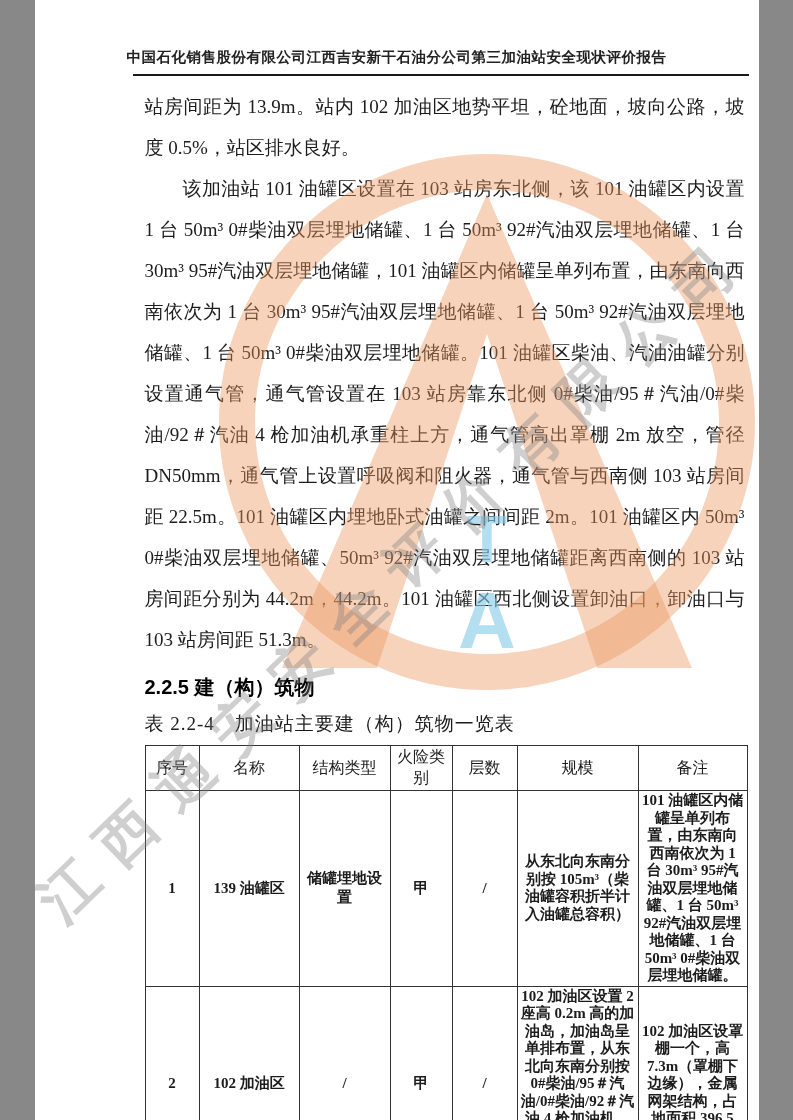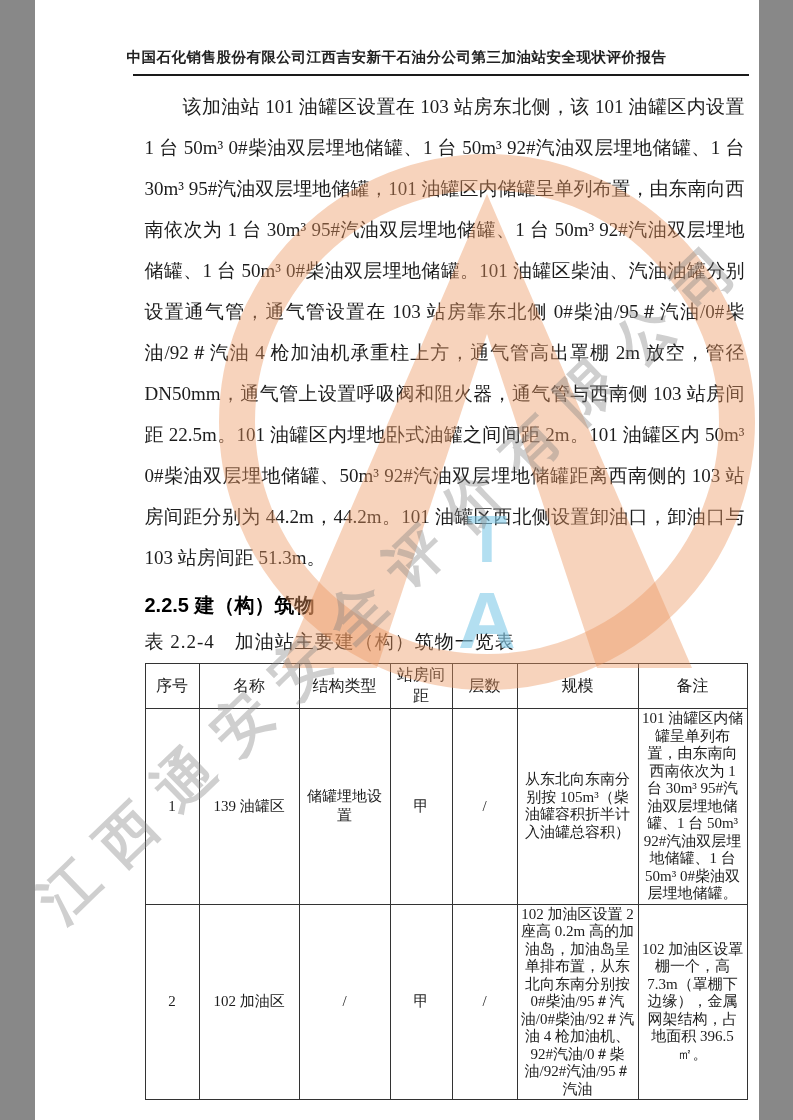--- a/index.html
+++ b/index.html
@@ -62,21 +62,21 @@
     border:1px solid #333;
     padding:1px 2px;
     text-align:center;
     vertical-align:middle;
     font-weight:normal;
   }
   table.buildings th{
     font-size:16px;
     height:27px;
   }
-  table.buildings td{font-size:15px;}
+  table.buildings td{font-size:15px;font-weight:bold;}
   td.longtext{
     font-size:14px;
     line-height:17.5px;
     padding:2px 3px;
   }
   tr.row-1 td{height:146px;}
   tr.row-2 td{height:178px;}
   
   .wm-layer{
     position:absolute;
@@ -110,41 +110,42 @@
 </style>
 </head>
 <body>
 
 <div class="sheet">
 
   <div class="doc-header">中国石化销售股份有限公司江西吉安新干石油分公司第三加油站安全现状评价报告</div>
   <div class="header-rule"></div>
 
   <div class="content">
+    <p>站房间距为 13.9m。站内 102 加油区地势平坦，砼地面，坡向公路，坡度 0.5%，站区排水良好。</p>
     <p class="indent">该加油站 101 油罐区设置在 103 站房东北侧，该 101 油罐区内设置 1 台 50m³ 0#柴油双层埋地储罐、1 台 50m³ 92#汽油双层埋地储罐、1 台 30m³ 95#汽油双层埋地储罐，101 油罐区内储罐呈单列布置，由东南向西南依次为 1 台 30m³ 95#汽油双层埋地储罐、1 台 50m³ 92#汽油双层埋地储罐、1 台 50m³ 0#柴油双层埋地储罐。101 油罐区柴油、汽油油罐分别设置通气管，通气管设置在 103 站房靠东北侧 0#柴油/95＃汽油/0#柴油/92＃汽油 4 枪加油机承重柱上方，通气管高出罩棚 2m 放空，管径 DN50mm，通气管上设置呼吸阀和阻火器，通气管与西南侧 103 站房间距 22.5m。101 油罐区内埋地卧式油罐之间间距 2m。101 油罐区内 50m³ 0#柴油双层埋地储罐、50m³ 92#汽油双层埋地储罐距离西南侧的 103 站房间距分别为 44.2m，44.2m。101 油罐区西北侧设置卸油口，卸油口与 103 站房间距 51.3m。</p>
 
     <div class="section-heading">2.2.5 建（构）筑物</div>
     <div class="table-caption">表 2.2-4　加油站主要建（构）筑物一览表</div>
 
     <table class="buildings">
       <colgroup>
         <col style="width:54px">
           <col style="width:100px">
           <col style="width:91px">
         <col style="width:62px">
           <col style="width:65px">
           <col style="width:121px">
           <col style="width:109px">
       </colgroup>
       <thead>
         <tr>
           <th>序号</th>
           <th>名称</th>
           <th>结构类型</th>
-          <th>站房间距</th>
+          <th>火险类别</th>
           <th>层数</th>
           <th>规模</th>
           <th>备注</th>
         </tr>
       </thead>
       <tbody>
         <tr class="row-1">
           <td>1</td>
           <td>139 油罐区</td>
           <td>储罐埋地设置</td>

